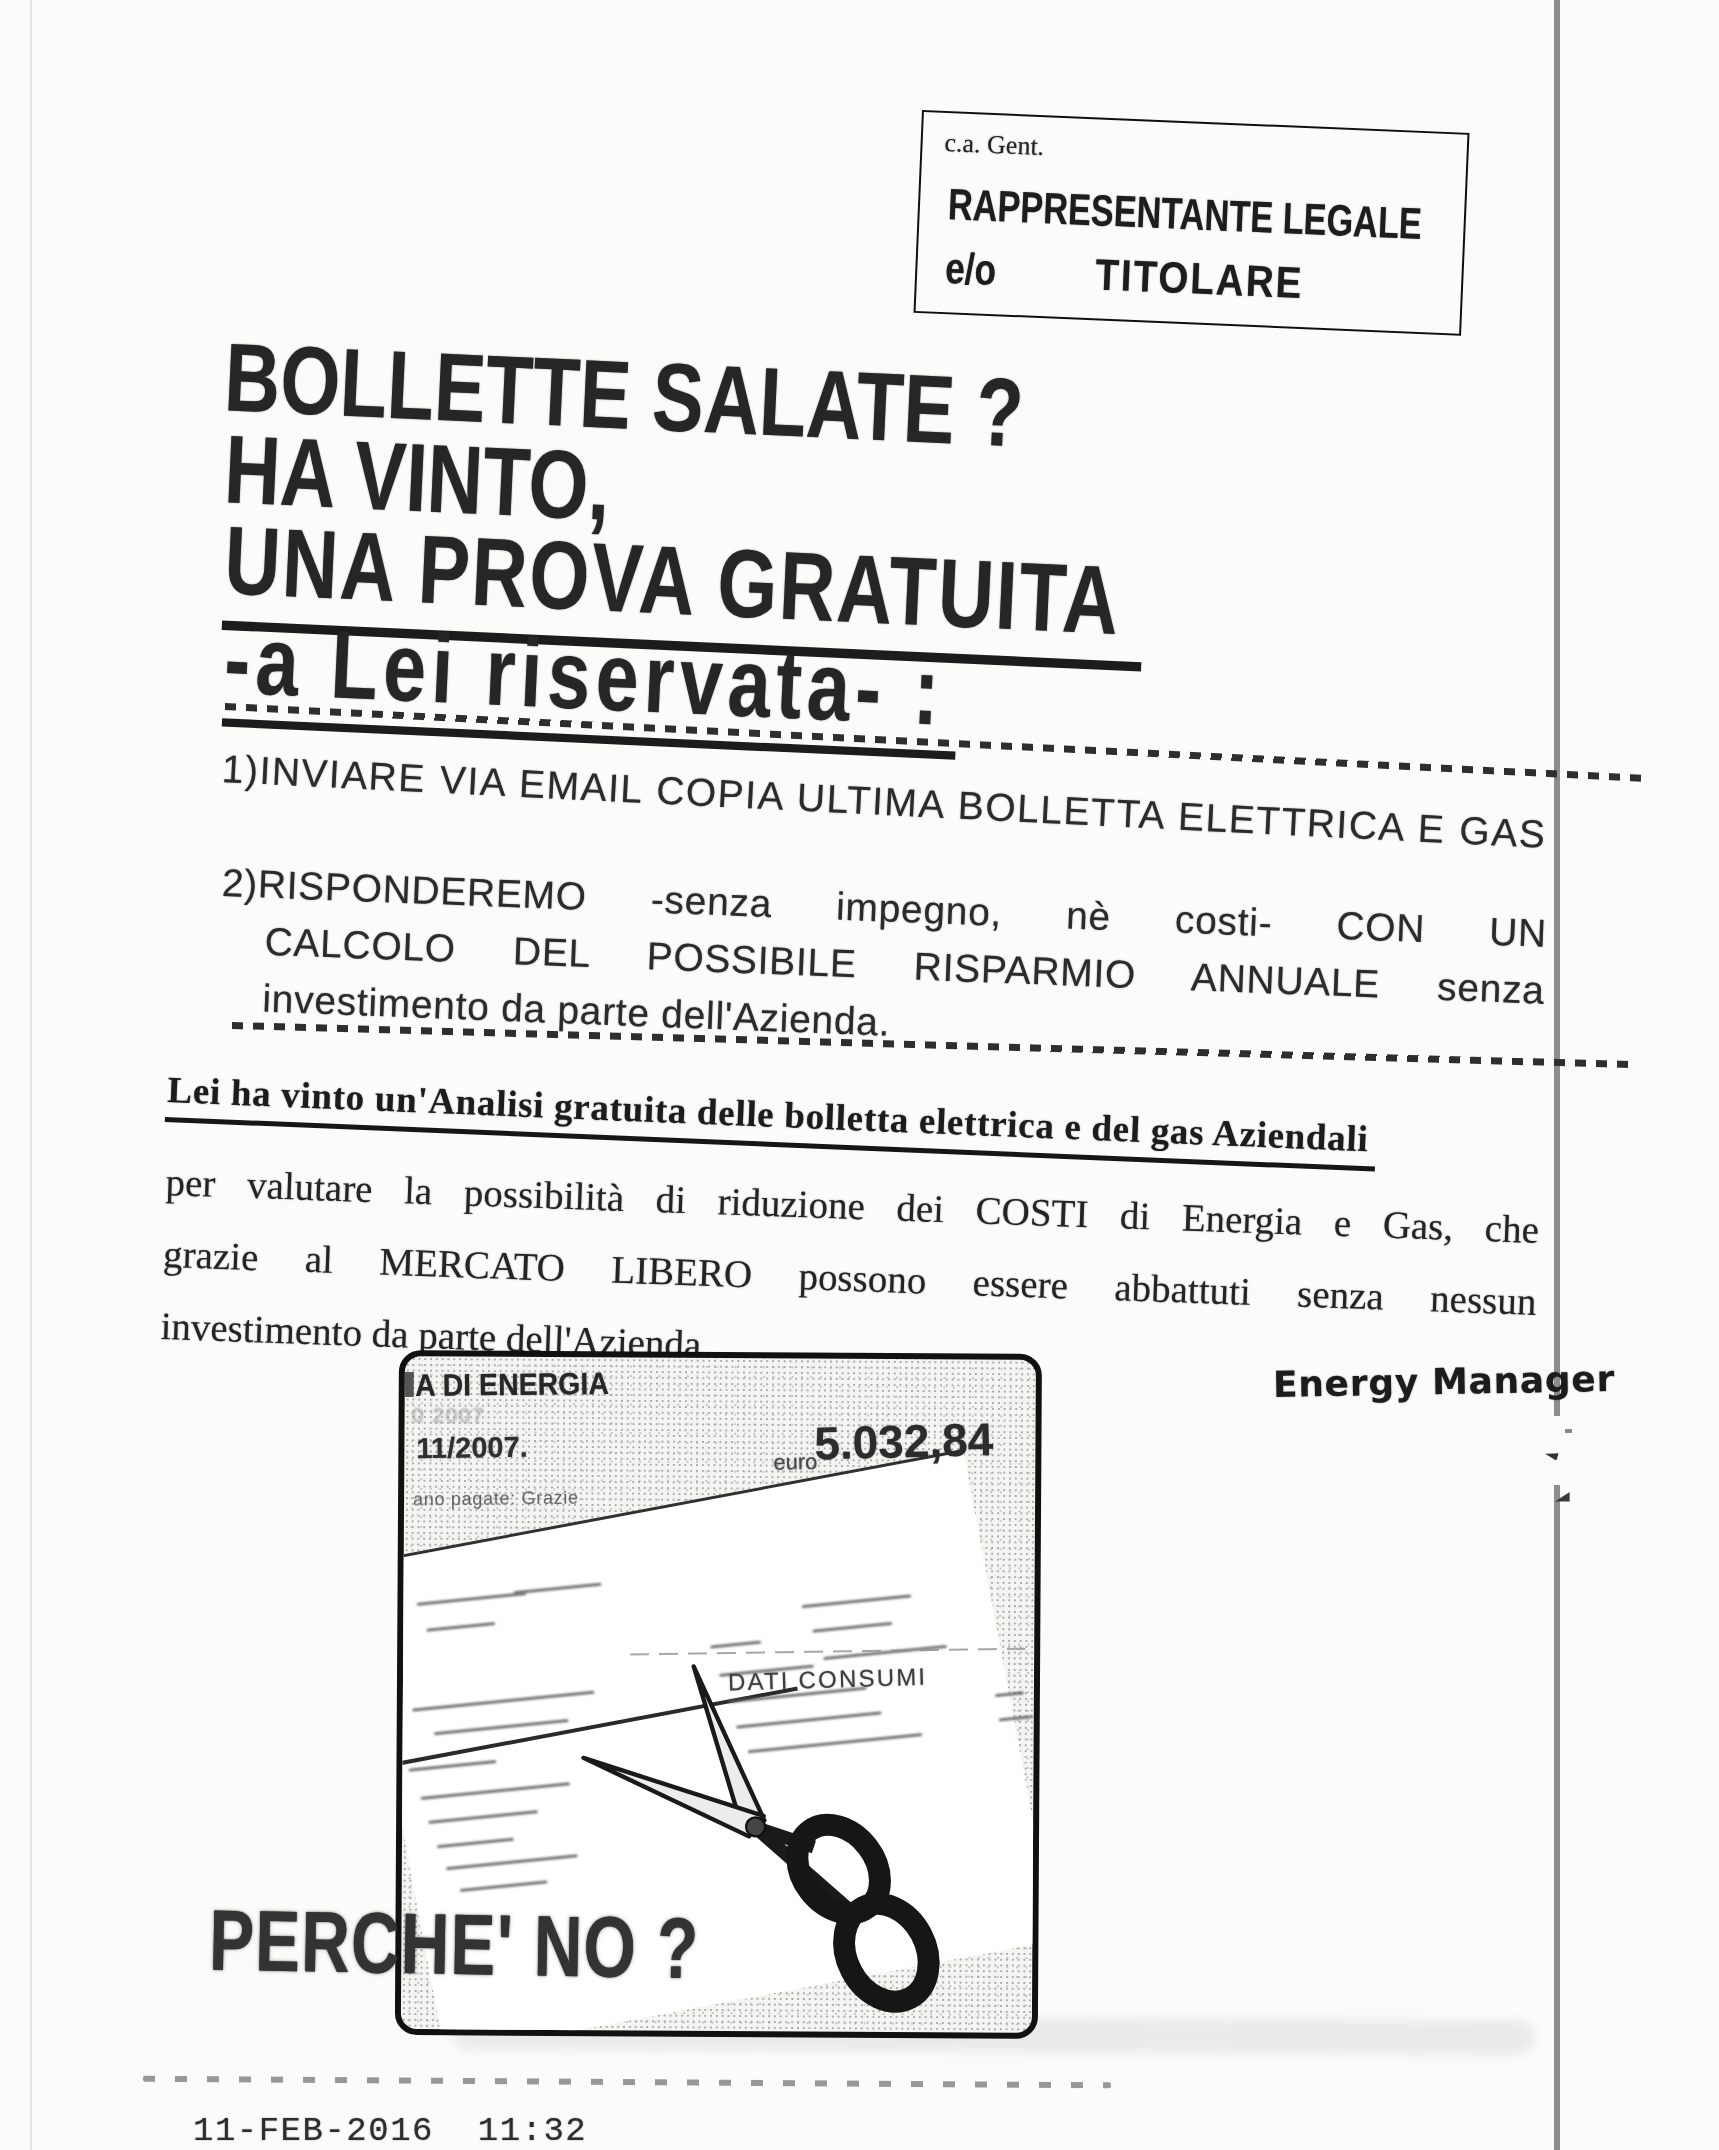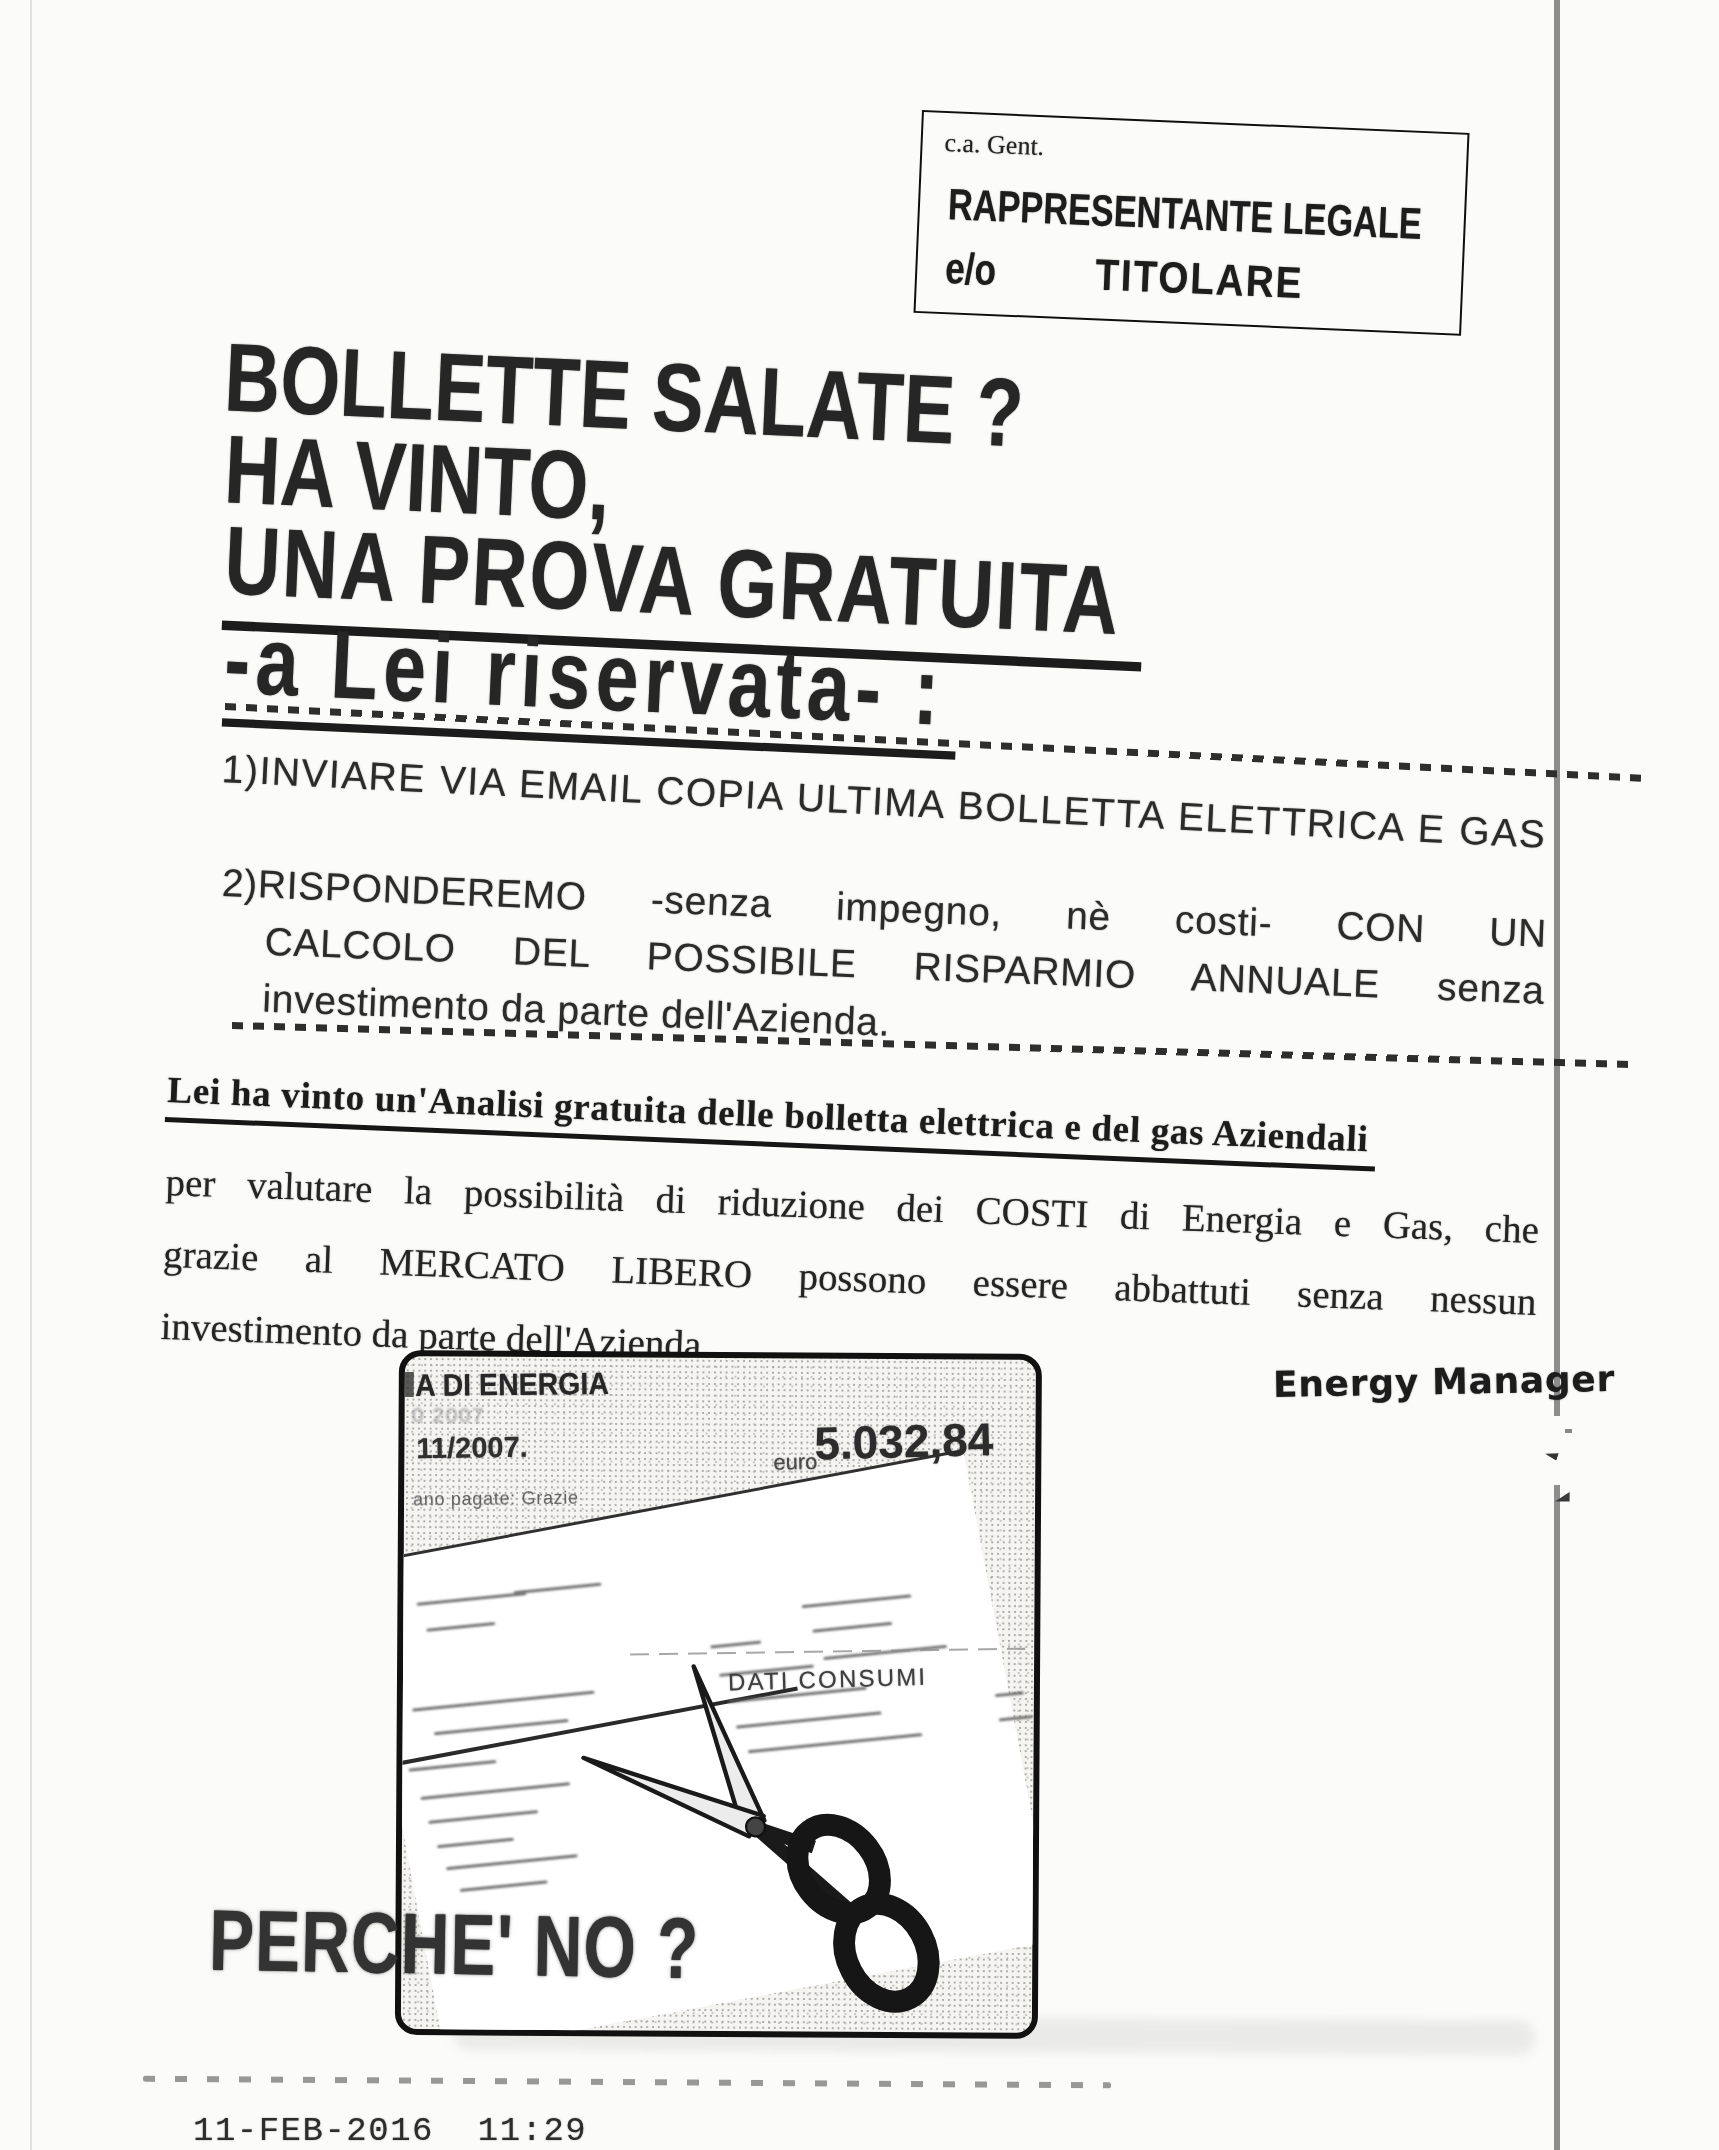--- a/index.html
+++ b/index.html
@@ -206,16 +206,16 @@
       <line x1="318" y1="292" x2="398" y2="318" stroke="#1a1a1a" stroke-width="18"></line>
       <line x1="318" y1="292" x2="452" y2="408" stroke="#1a1a1a" stroke-width="18"></line>
       <ellipse cx="432" cy="348" rx="50" ry="66" transform="rotate(-38 432 348)" fill="none" stroke="#161616" stroke-width="30"></ellipse>
       <ellipse cx="498" cy="462" rx="54" ry="70" transform="rotate(-28 498 462)" fill="none" stroke="#161616" stroke-width="30"></ellipse>
       <circle cx="318" cy="291" r="13" fill="#444" stroke="#111" stroke-width="3"></circle>
     </svg>
   </div>
 
   <div class="abs question fuzz2">PERCHE' NO ?</div>
 
-  <div class="abs fax-footer fuzz">11-FEB-2016  11:29</div>
+  <div class="abs fax-footer fuzz">11-FEB-2016  11:32</div>
 
 </div>
 
 
 </body></html>

